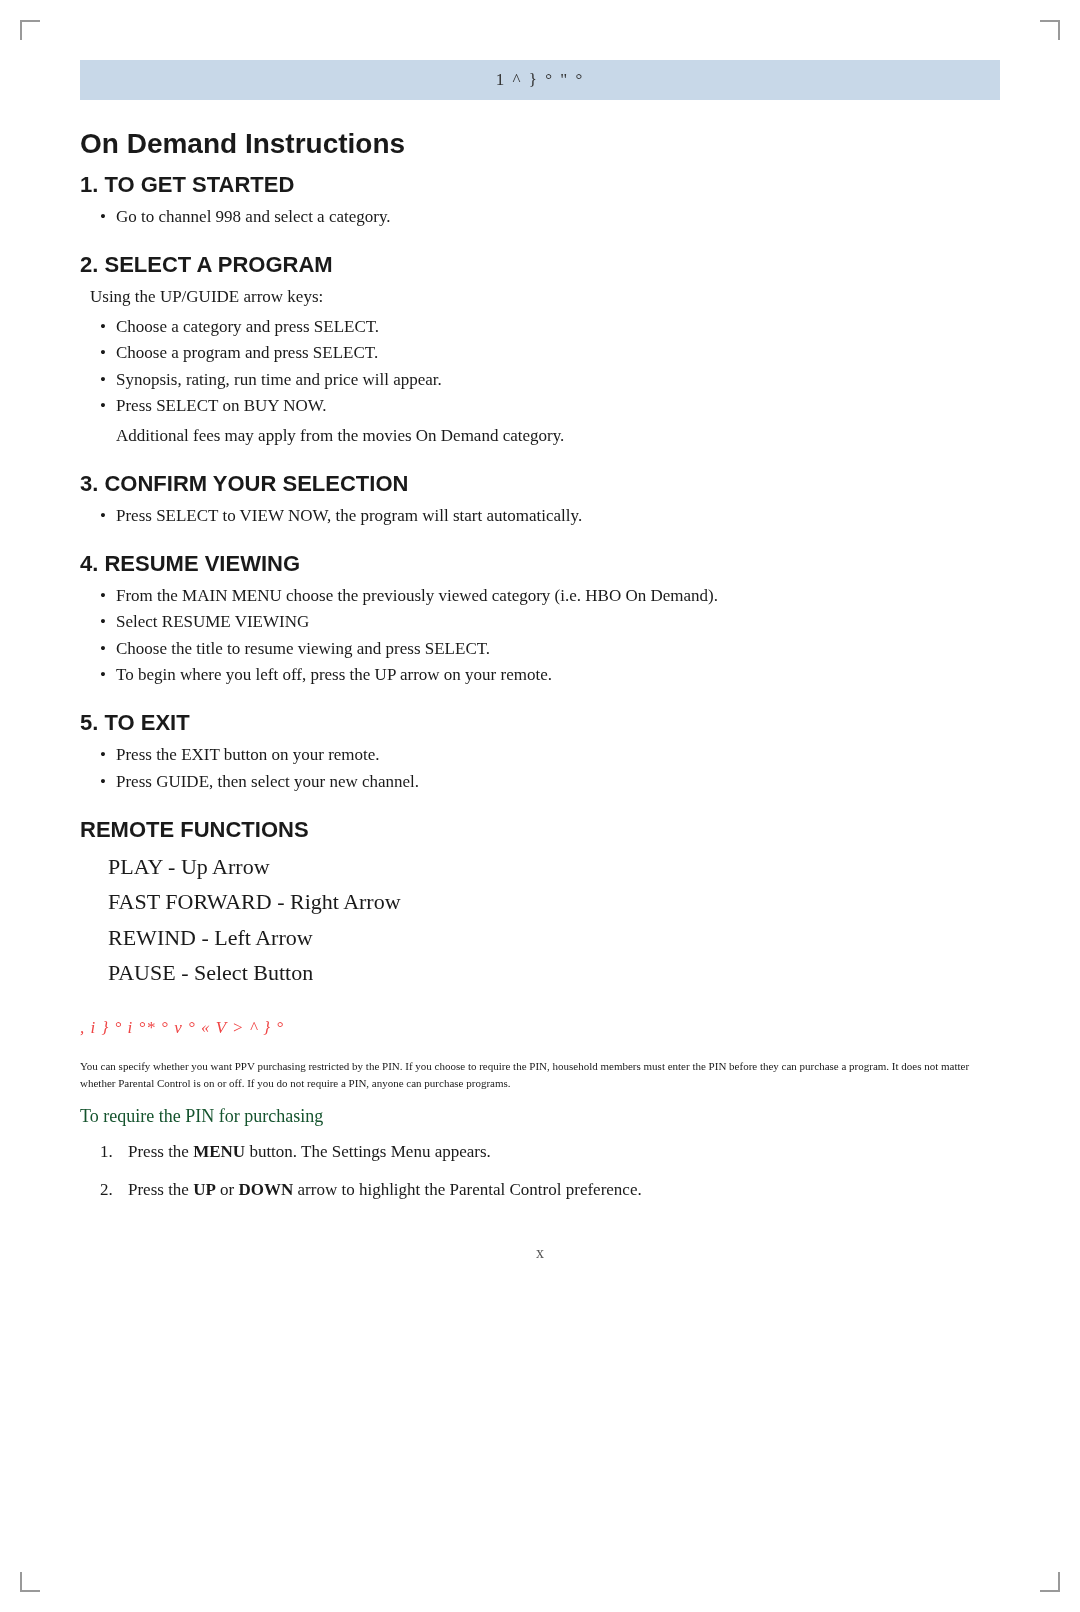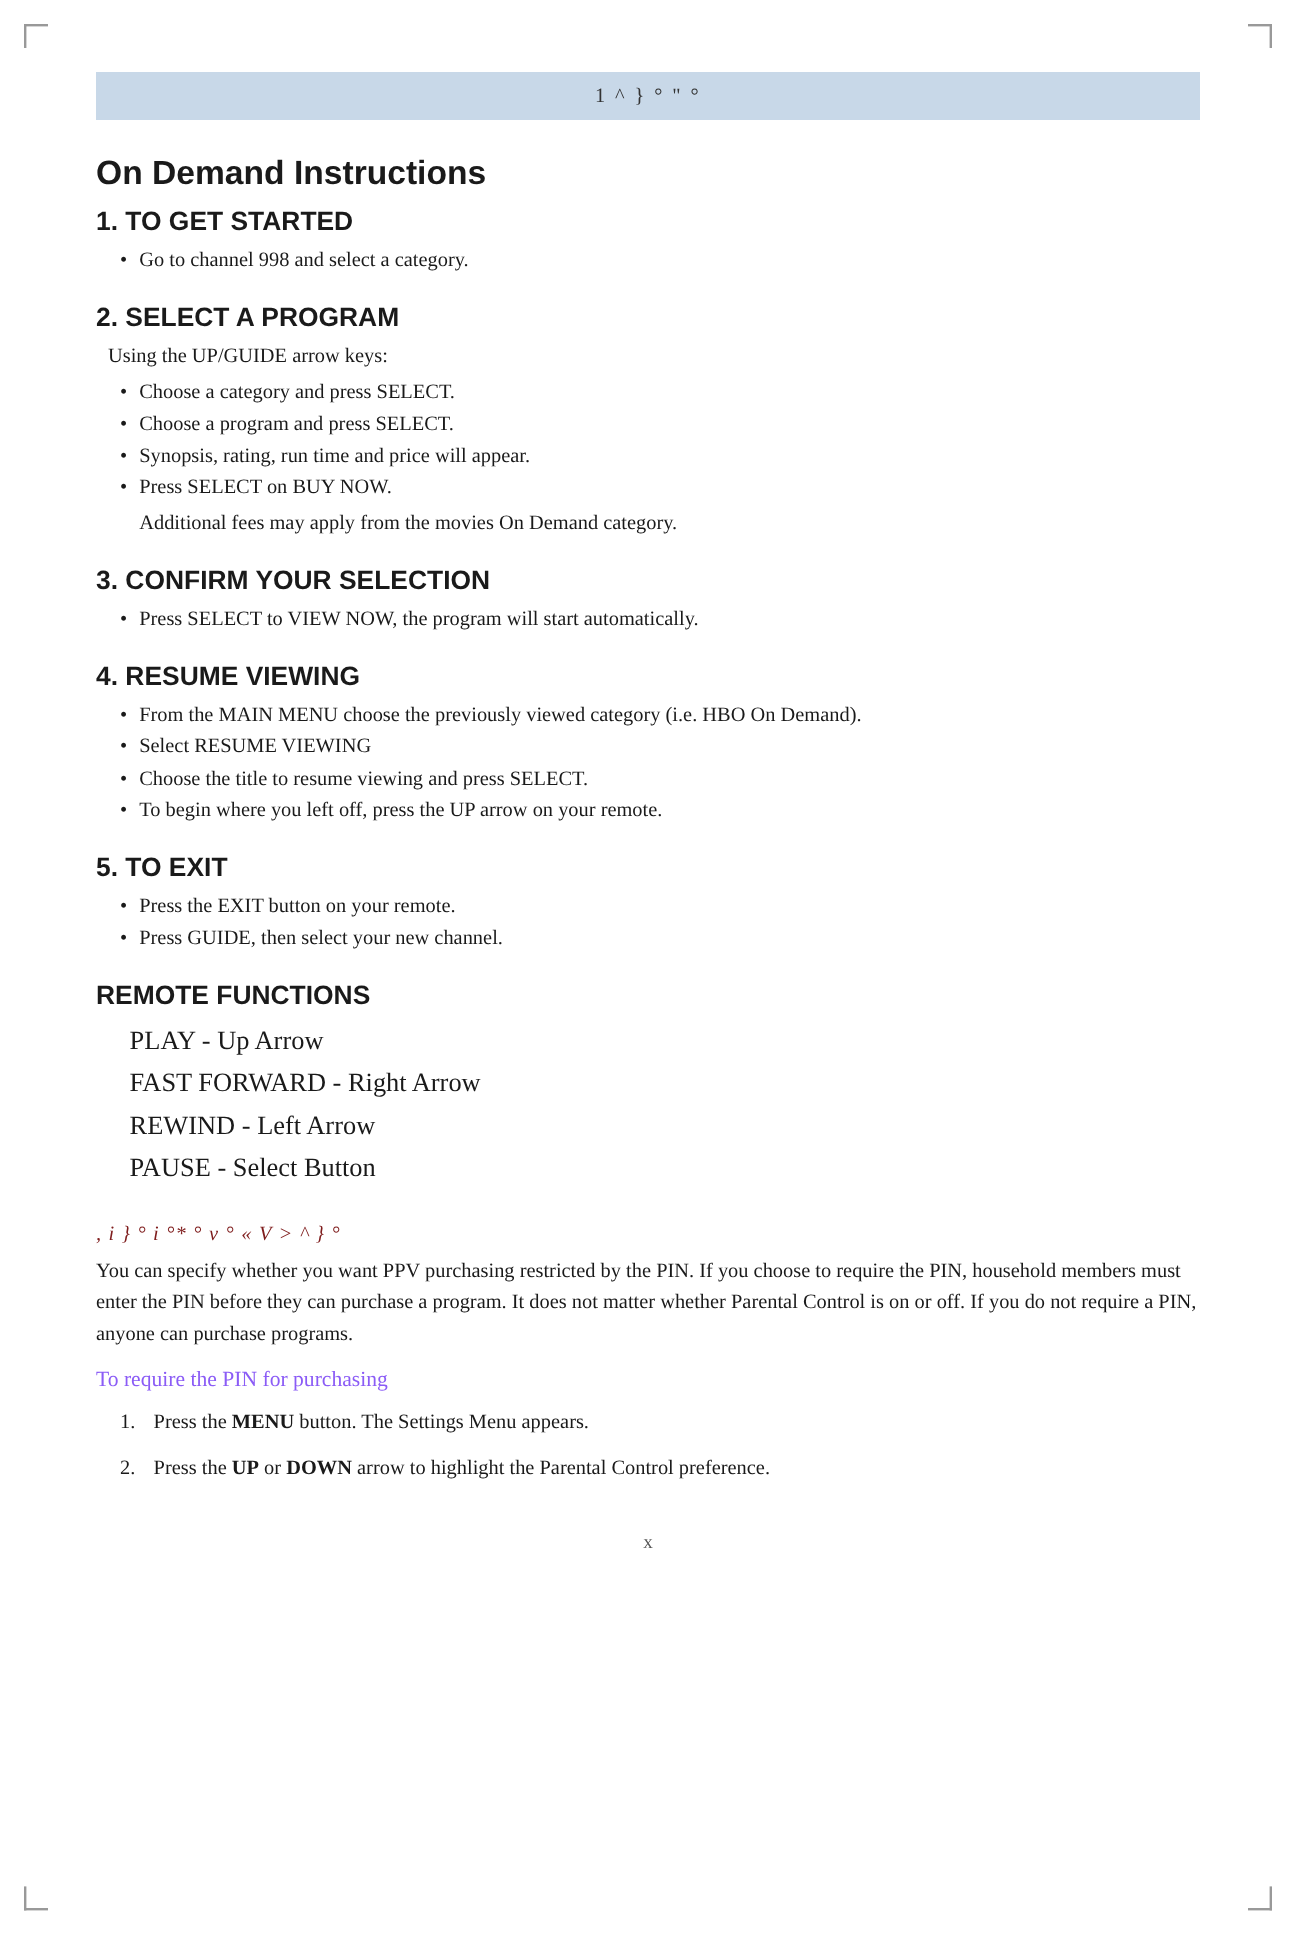--- a/index.html
+++ b/index.html
@@ -133,34 +133,34 @@
       font-size: 22px;
       line-height: 1.6;
     }
 
     .ppv-section {
       margin-bottom: 20px;
     }
 
     .ppv-header {
       font-size: 17px;
-      color: #7f1d1d;
+      color: #ef4444;
       font-style: italic;
       letter-spacing: 1px;
-      margin-bottom: 8px;
+      margin-bottom: 20px;
     }
 
     .ppv-body {
-      font-size: 17px;
+      font-size: 11px;
       line-height: 1.55;
       margin-bottom: 14px;
     }
 
     .sub-heading-link {
-      color: #8b5cf6;
+      color: #14532d;
       font-size: 18px;
       margin-bottom: 12px;
       font-family: 'Times New Roman', Times, serif;
     }
 
     .numbered-list {
       list-style: none;
       margin-left: 20px;
     }
 

